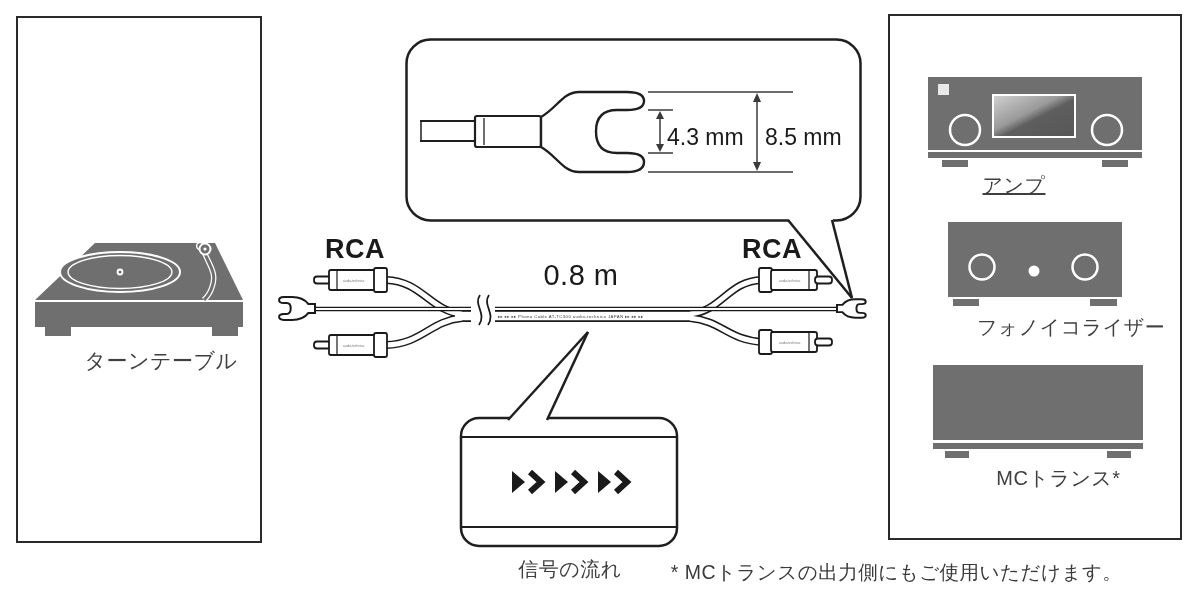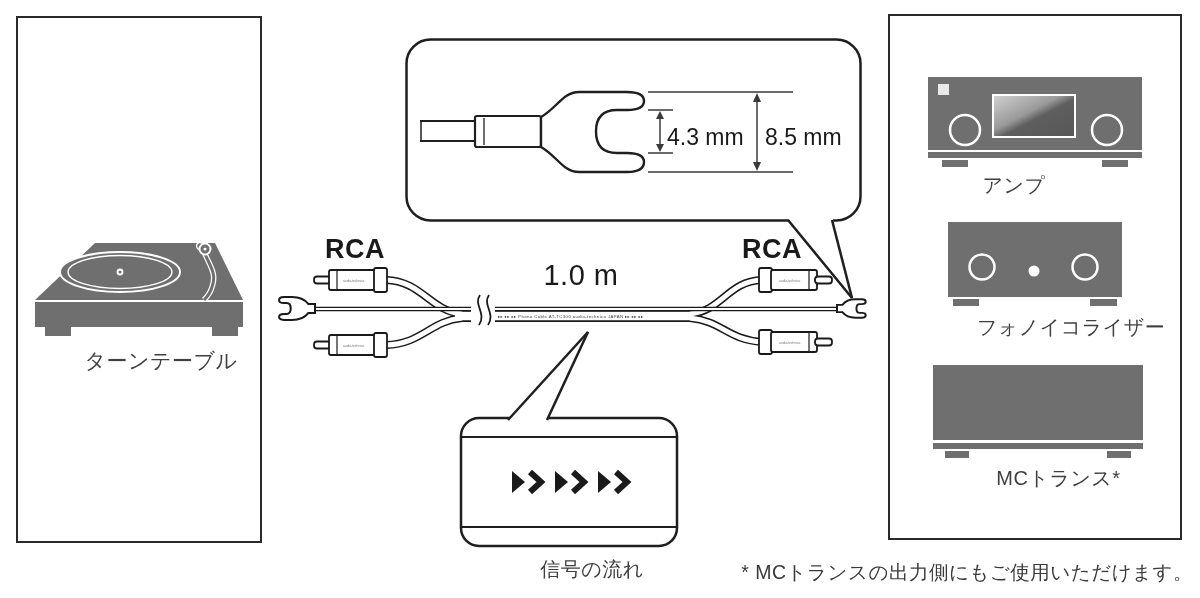--- a/index.html
+++ b/index.html
@@ -49,21 +49,21 @@
     </defs>
     <rect x="0" y="0" width="214" height="73" fill="#6f6f6f"></rect>
     <rect x="10" y="7" width="11" height="11" fill="#e9e9e9"></rect>
     <rect x="65" y="18" width="82" height="42" fill="url(#scr)" stroke="#fff" stroke-width="2"></rect>
     <circle cx="37" cy="53" r="15" fill="none" stroke="#fff" stroke-width="2.5"></circle>
     <circle cx="179" cy="53" r="15" fill="none" stroke="#fff" stroke-width="2.5"></circle>
     <rect x="0" y="75" width="214" height="6" fill="#6f6f6f"></rect>
     <rect x="14" y="83" width="26" height="7" fill="#6f6f6f"></rect>
     <rect x="174" y="83" width="26" height="7" fill="#6f6f6f"></rect>
   </svg>
-  <div class="lbl" style="left:888px;top:172px;width:252px;font-size:20px;">アンプ</div>
+  <div class="lbl" style="left:888px;top:172px;width:252px;font-size:20px;text-decoration:underline;">アンプ</div>
 
   <svg class="abs" style="left:948px;top:222px;" width="174" height="84" viewBox="0 0 174 84">
     <rect x="0" y="0" width="174" height="75" fill="#6f6f6f"></rect>
     <circle cx="34" cy="45" r="12.5" fill="none" stroke="#fff" stroke-width="2.5"></circle>
     <circle cx="137" cy="45" r="12.5" fill="none" stroke="#fff" stroke-width="2.5"></circle>
     <circle cx="86" cy="49" r="5.5" fill="#fff"></circle>
     <rect x="5" y="77" width="26" height="7" fill="#6f6f6f"></rect>
     <rect x="142" y="77" width="27" height="7" fill="#6f6f6f"></rect>
   </svg>
   <div class="lbl" style="left:924px;top:314px;width:294px;font-size:20px;">フォノイコライザー</div>
@@ -114,21 +114,21 @@
     <line x1="6" y1="197" x2="222" y2="197" stroke="#1f1f1f" stroke-width="2"></line>
     <g>
       <polygon points="57,141 57,163 70,152" fill="#1a1a1a"></polygon>
       <path d="M75,142 L86,152 L75,162" fill="none" stroke="#1a1a1a" stroke-width="6" stroke-linejoin="miter"></path>
       <polygon points="100,141 100,163 113,152" fill="#1a1a1a"></polygon>
       <path d="M118,142 L129,152 L118,162" fill="none" stroke="#1a1a1a" stroke-width="6" stroke-linejoin="miter"></path>
       <polygon points="143,141 143,163 156,152" fill="#1a1a1a"></polygon>
       <path d="M161,142 L172,152 L161,162" fill="none" stroke="#1a1a1a" stroke-width="6" stroke-linejoin="miter"></path>
     </g>
   </svg>
-  <div class="lbl" style="left:477px;top:556px;width:230px;font-size:20px;">信号の流れ</div>
+  <div class="lbl" style="left:455px;top:556px;width:230px;font-size:20px;">信号の流れ</div>
 
   <svg class="abs" style="left:270px;top:235px;" width="612" height="130" viewBox="0 0 612 130">
     <defs>
       <path id="spade" d="M0,-3.5 L5,-3.5 C9,-8.8 14,-8.8 17,-8.8 L23,-8.8 Q26.6,-8.8 26.6,-6.4 Q26.6,-4.2 23,-4.2 L21,-4.2 Q18,-4.2 18,0 Q18,4.2 21,4.2 L23,4.2 Q26.6,4.2 26.6,6.4 Q26.6,8.8 23,8.8 L17,8.8 C14,8.8 9,8.8 5,3.5 L0,3.5 Z"></path>
     </defs>
 
     <path d="M116,45 C152,46 160,76 192,79" fill="none" stroke="#1a1a1a" stroke-width="8"></path>
     <path d="M116,110 C152,109 160,86 192,83" fill="none" stroke="#1a1a1a" stroke-width="8"></path>
     <path d="M420,79 C452,76 458,46 492,45" fill="none" stroke="#1a1a1a" stroke-width="8"></path>
     <path d="M420,83 C452,86 458,105 492,107" fill="none" stroke="#1a1a1a" stroke-width="8"></path>
@@ -180,17 +180,17 @@
       <rect x="545" y="103.5" width="17" height="7" rx="3" fill="#fff" stroke="#1a1a1a" stroke-width="1.8"></rect>
       <text x="509" y="108.5" font-size="3.3" fill="#777">audio-technica</text>
     </g>
 
     <use href="#spade" transform="translate(45,73.5) scale(-1.35,1.3)" fill="#fff" stroke="#1a1a1a" stroke-width="1.5"></use>
     <use href="#spade" transform="translate(567,73.5) scale(1.08,1.05)" fill="#fff" stroke="#1a1a1a" stroke-width="1.8"></use>
   </svg>
 
   <div class="lbl big" style="left:295px;top:234px;width:120px;font-size:27px;font-weight:bold;">RCA</div>
   <div class="lbl big" style="left:712px;top:234px;width:120px;font-size:27px;font-weight:bold;">RCA</div>
-  <div class="lbl big" style="left:521px;top:259px;width:120px;font-size:29px;">1.0 m</div>
+  <div class="lbl big" style="left:521px;top:259px;width:120px;font-size:29px;">0.8 m</div>
 
-  <div class="lbl" style="left:600px;top:559px;width:593px;text-align:right;font-size:19.5px;color:#3a3a3a;">* MCトランスの出力側にもご使用いただけます。</div>
+  <div class="lbl" style="left:600px;top:559px;width:593px;text-align:center;font-size:19.5px;color:#3a3a3a;">* MCトランスの出力側にもご使用いただけます。</div>
 
 </div>
 
 </body></html>

